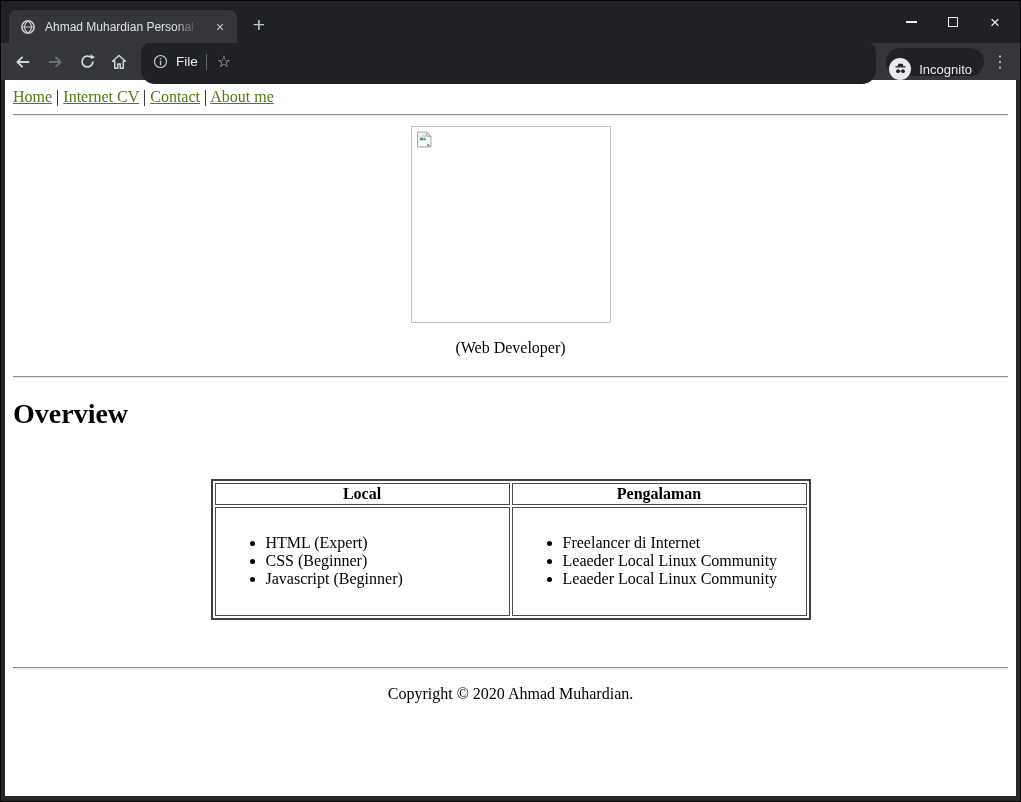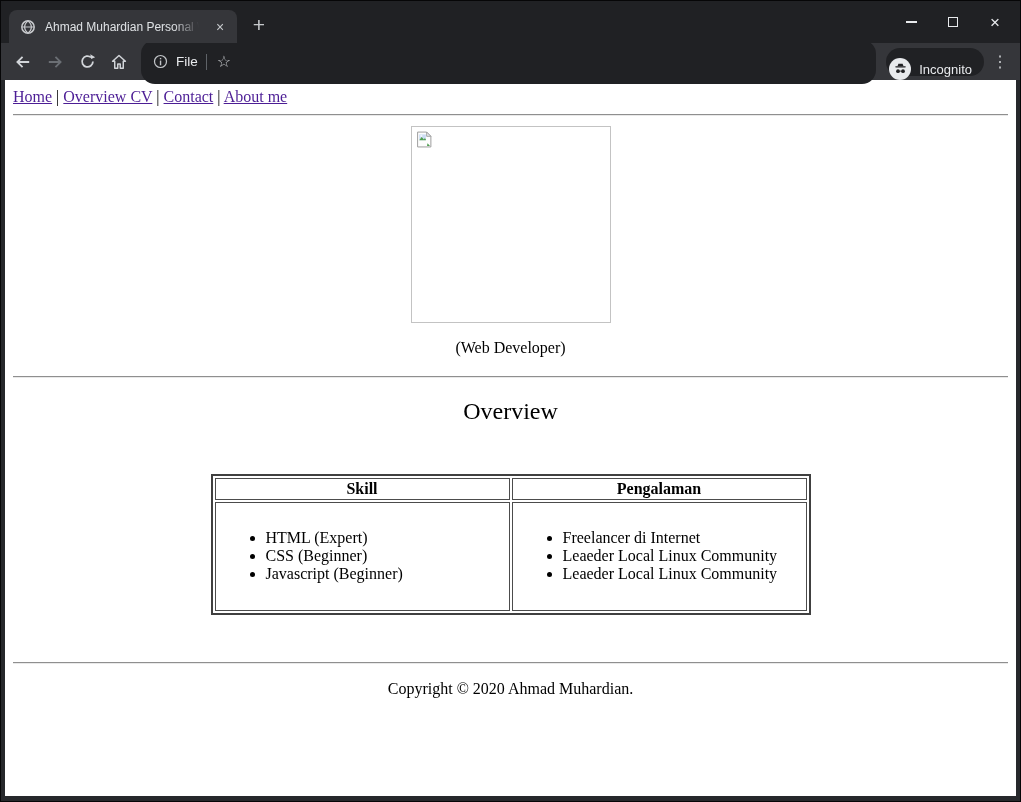--- a/index.html
+++ b/index.html
@@ -78,31 +78,31 @@
     display:flex;align-items:center;justify-content:center;
   }
   .incog-label{color:#e8eaed;font-size:13px;}
   .menu-btn{background:none;border:none;color:#c3c6c9;font-size:16px;cursor:pointer;width:24px;}
   
   .content{
     margin:0 4px;height:716px;background:#fff;overflow:hidden;
     font-family:"Liberation Serif",serif;font-size:16px;color:#000;
     padding:8px;
   }
-  .nav a{color:#4c1d95;text-decoration:underline;cursor:pointer;}
+  .nav a{color:#4d7c0f;text-decoration:underline;cursor:pointer;}
   .nav .sep{color:#000;}
   hr.rule{border:none;border-top:1px solid #8f8f8f;border-bottom:1px solid #e9e9e9;margin:8px 0;}
   .img-wrap{text-align:center;margin-top:10px;}
   .broken-img{
     display:inline-block;width:200px;height:197px;
     border:1px solid #c3c3c3;text-align:left;padding:4px;vertical-align:top;
   }
   h1.name{text-align:center;font-size:32px;font-weight:bold;margin:21px 0;}
   .role{text-align:center;margin:16px 0 19px;}
-  h2.overview{text-align:center;font-size:24px;font-weight:normal;margin:20px 0 19px;}
+  h2.overview{font-size:28px;font-weight:bold;margin:20px 0 19px;}
   .bio{text-align:center;margin:16px 0;}
   table.skills{
     width:600px;margin:49px auto 0;
     border-collapse:separate;border-spacing:2px;
     border:2px solid #404040;
   }
   table.skills th{
     border:1px solid #4c4c4c;font-size:16px;font-weight:bold;
     text-align:center;padding:1px 2px;width:50%;
   }
@@ -189,21 +189,21 @@
       <span class="incog-label">Incognito</span>
     </div>
 
     <button class="menu-btn">⋮</button>
   </div>
 
   <div class="content">
     <div class="nav">
       <a>Home</a>
       <span class="sep">|</span>
-      <a>Overview CV</a>
+      <a>Internet CV</a>
       <span class="sep">|</span>
       <a>Contact</a>
       <span class="sep">|</span>
       <a>About me</a>
     </div>
 
     <hr class="rule">
 
     <div class="img-wrap">
       <span class="broken-img">
@@ -220,21 +220,21 @@
 
     <p class="role">(Web Developer)</p>
 
     <hr class="rule">
 
     <h2 class="overview">Overview</h2>
 
     <table class="skills">
       <thead>
         <tr>
-          <th>Skill</th>
+          <th>Local</th>
           <th>Pengalaman</th>
         </tr>
       </thead>
       <tbody>
         <tr>
           <td>
             <ul>
               <li>HTML (Expert)</li>
               <li>CSS (Beginner)</li>
               <li>Javascript (Beginner)</li>

